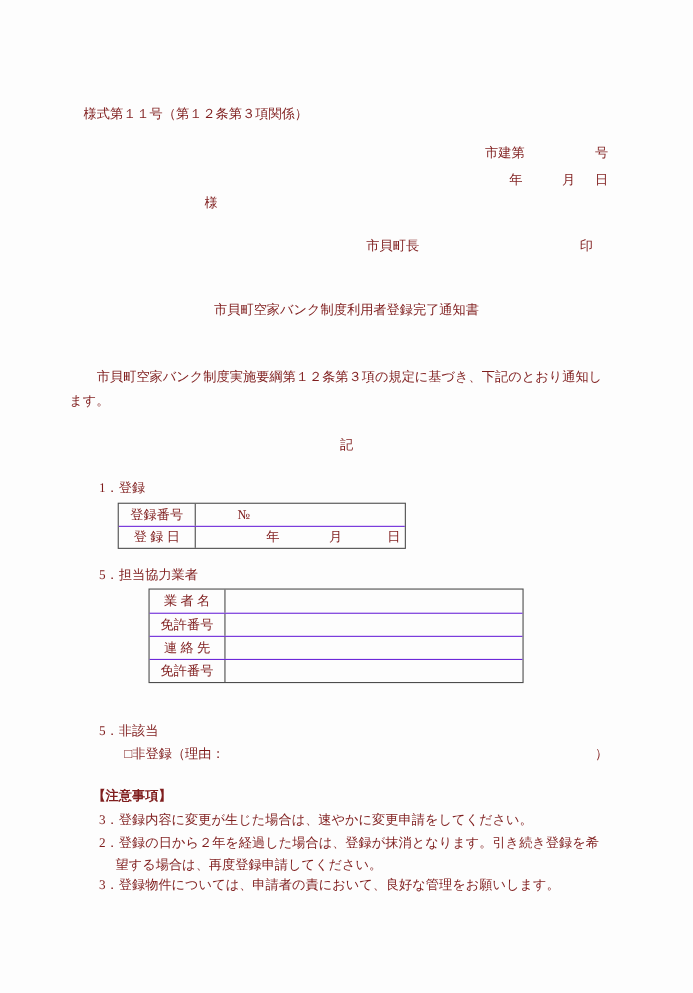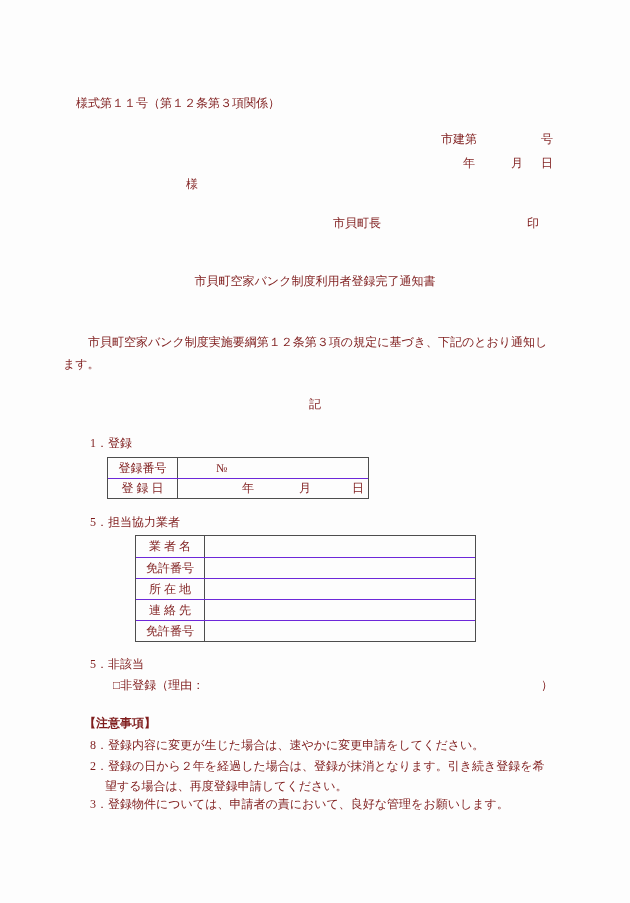--- a/index.html
+++ b/index.html
@@ -122,24 +122,20 @@
   <div class="tbl tbl2" style="left:107px; top:535px; width:341px;margin-left:28px;">
     <div class="trow">
       <div class="tlabel">業 者 名</div>
       <div class="tval"></div>
     </div>
     <div class="trow">
       <div class="tlabel">免許番号</div>
       <div class="tval"></div>
     </div>
     <div class="trow">
-      <div class="tlabel">所 在 地</div>
-      <div class="tval"></div>
-    </div>
-    <div class="trow">
       <div class="tlabel">連 絡 先</div>
       <div class="tval"></div>
     </div>
     <div class="trow">
       <div class="tlabel">免許番号</div>
       <div class="tval"></div>
     </div>
   </div>
 
   <div class="abs" style="left:90px; top:656px;">5．非該当</div>
@@ -147,19 +143,19 @@
   <div class="paren-row">
     <span class="paren-left">
       <span>□</span>
       <span>非登録（理由：</span>
     </span>
     <span>）</span>
   </div>
 
   <div class="abs" style="left:84px; top:715px;font-weight:bold;">【注意事項】</div>
 
-  <div class="note-item" style="top:737px;">8．登録内容に変更が生じた場合は、速やかに変更申請をしてください。</div>
+  <div class="note-item" style="top:737px;">3．登録内容に変更が生じた場合は、速やかに変更申請をしてください。</div>
 
   <div class="note-wrap">2．登録の日から２年を経過した場合は、登録が抹消となります。引き続き登録を希望する場合は、再度登録申請してください。</div>
 
   <div class="note-item" style="top:796px;">3．登録物件については、申請者の責において、良好な管理をお願いします。</div>
 
 </div>
 
 </body></html>

